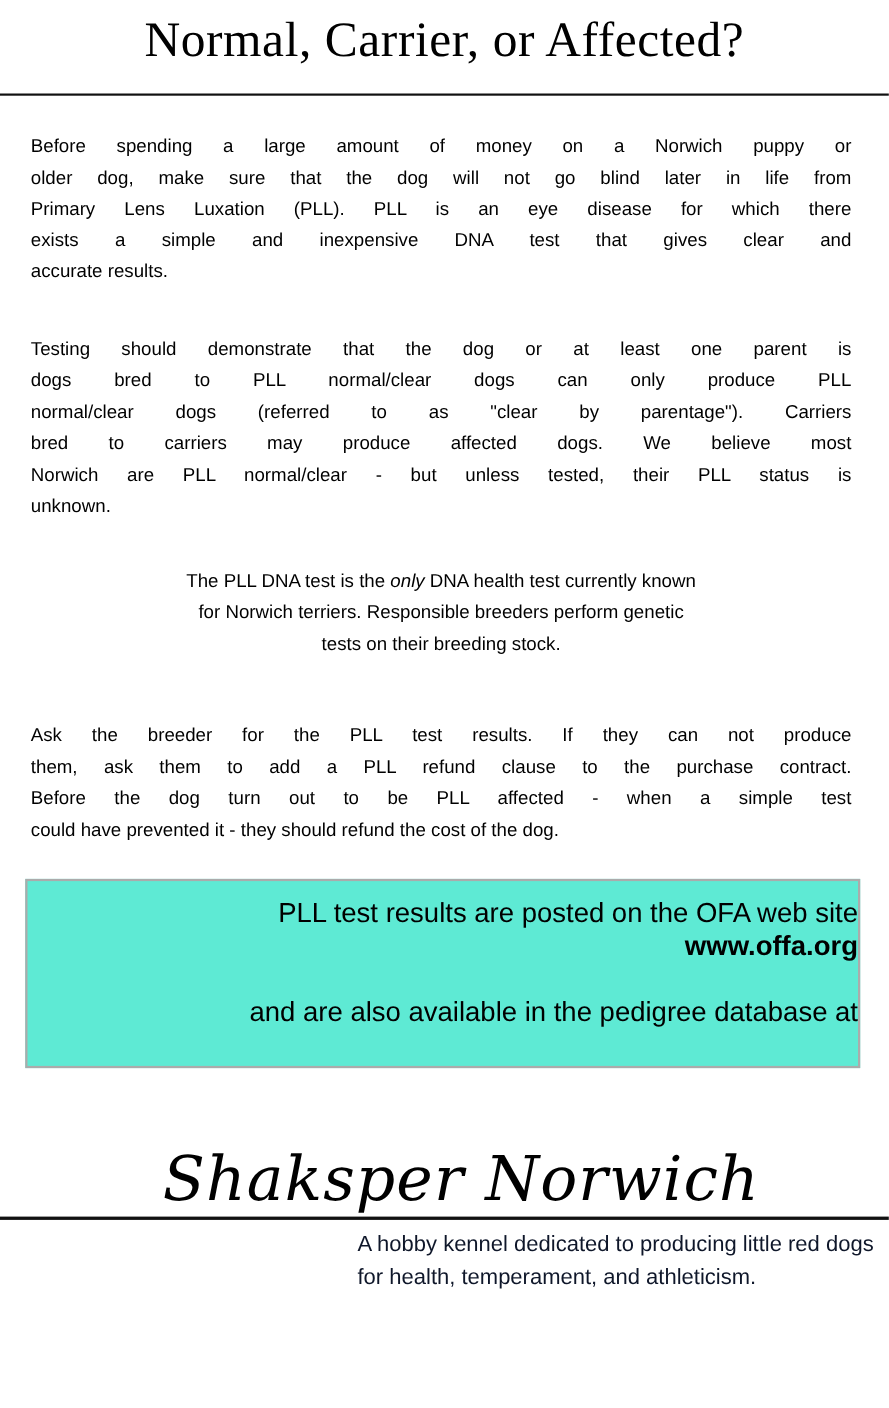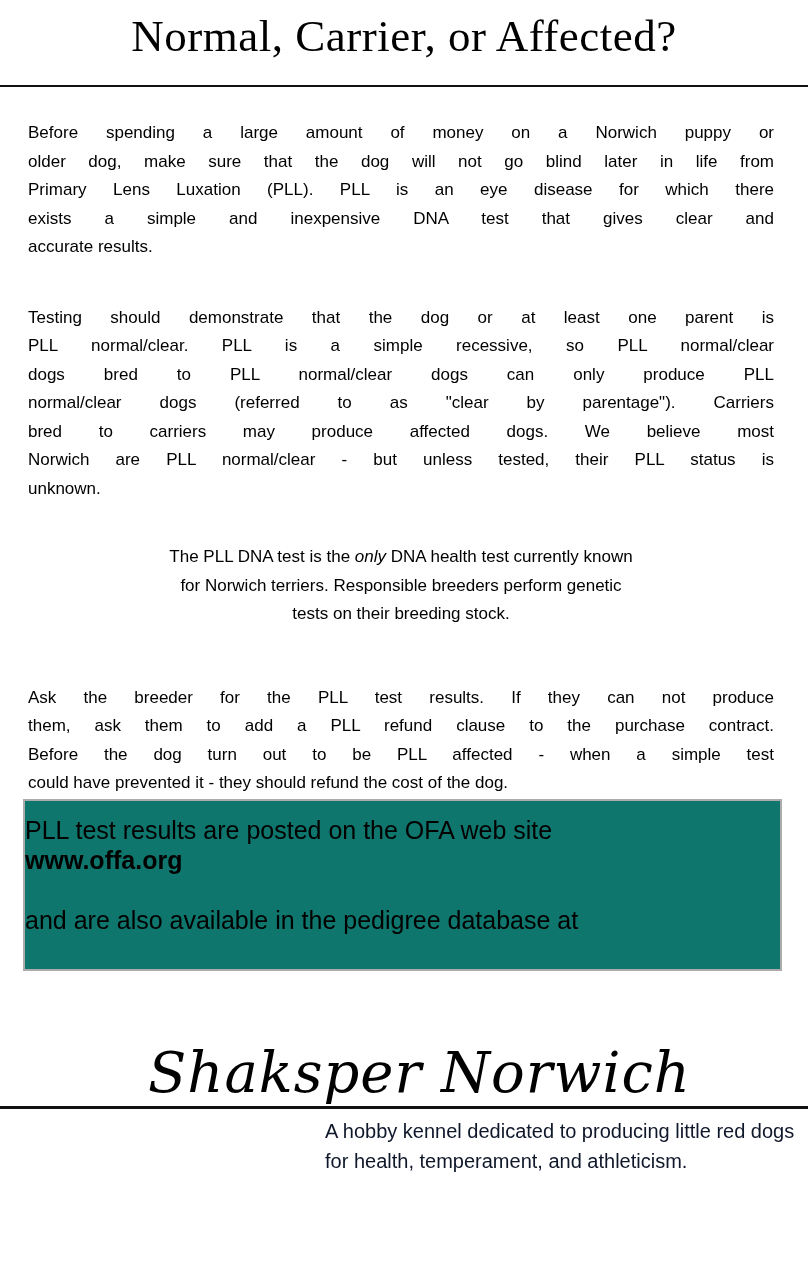--- a/index.html
+++ b/index.html
@@ -41,22 +41,22 @@
   [data-name="testing-paragraph"] { margin-top:42px; }
   [data-name="dna-test-emphasis-paragraph"] { margin-top:40px; }
   [data-name="ask-breeder-paragraph"] { margin-top:55px; }
 
   
   .info-box {
     position:absolute; top:799px; left:23px;
     width:759px; height:172px;
     box-sizing:border-box;
     border:2px solid #ababab;
-    background:#0f766e;
-    text-align:left;
+    background:#5eead4;
+    text-align:right;
     font-size:25px; line-height:30px;
     padding-top:14px;
   }
   .info-box .box-line { min-height:30px; }
   .info-box .box-line.bold { font-weight:bold; }
 
   
   .rule-logo {
     position:absolute; top:1106px; left:0;
     width:808px; height:3px; background:#111111;
@@ -96,21 +96,20 @@
   <div class="content" data-name="paragraph-section">
       <div class="para justified" data-name="intro-paragraph">
         <div class="line" data-name="text-line">Before spending a large amount of money on a Norwich puppy or</div>
         <div class="line" data-name="text-line">older dog, make sure that the dog will not go blind later in life from</div>
         <div class="line" data-name="text-line">Primary Lens Luxation (PLL). PLL is an eye disease for which there</div>
         <div class="line" data-name="text-line">exists a simple and inexpensive DNA test that gives clear and</div>
         <div class="line natural" data-name="text-line">accurate results.</div>
       </div>
       <div class="para justified" data-name="testing-paragraph">
         <div class="line" data-name="text-line">Testing should demonstrate that the dog or at least one parent is</div>
-        <div class="line" data-name="text-line">PLL normal/clear. PLL is a simple recessive, so PLL normal/clear</div>
         <div class="line" data-name="text-line">dogs bred to PLL normal/clear dogs can only produce PLL</div>
         <div class="line" data-name="text-line">normal/clear dogs (referred to as "clear by parentage"). Carriers</div>
         <div class="line" data-name="text-line">bred to carriers may produce affected dogs. We believe most</div>
         <div class="line" data-name="text-line">Norwich are PLL normal/clear - but unless tested, their PLL status is</div>
         <div class="line natural" data-name="text-line">unknown.</div>
       </div>
       <div class="para center-bold" data-name="dna-test-emphasis-paragraph">
         <div class="line" data-name="text-line">The PLL DNA test is the <em>only</em> DNA health test currently known</div>
         <div class="line" data-name="text-line">for Norwich terriers. Responsible breeders perform genetic</div>
         <div class="line" data-name="text-line">tests on their breeding stock.</div>

